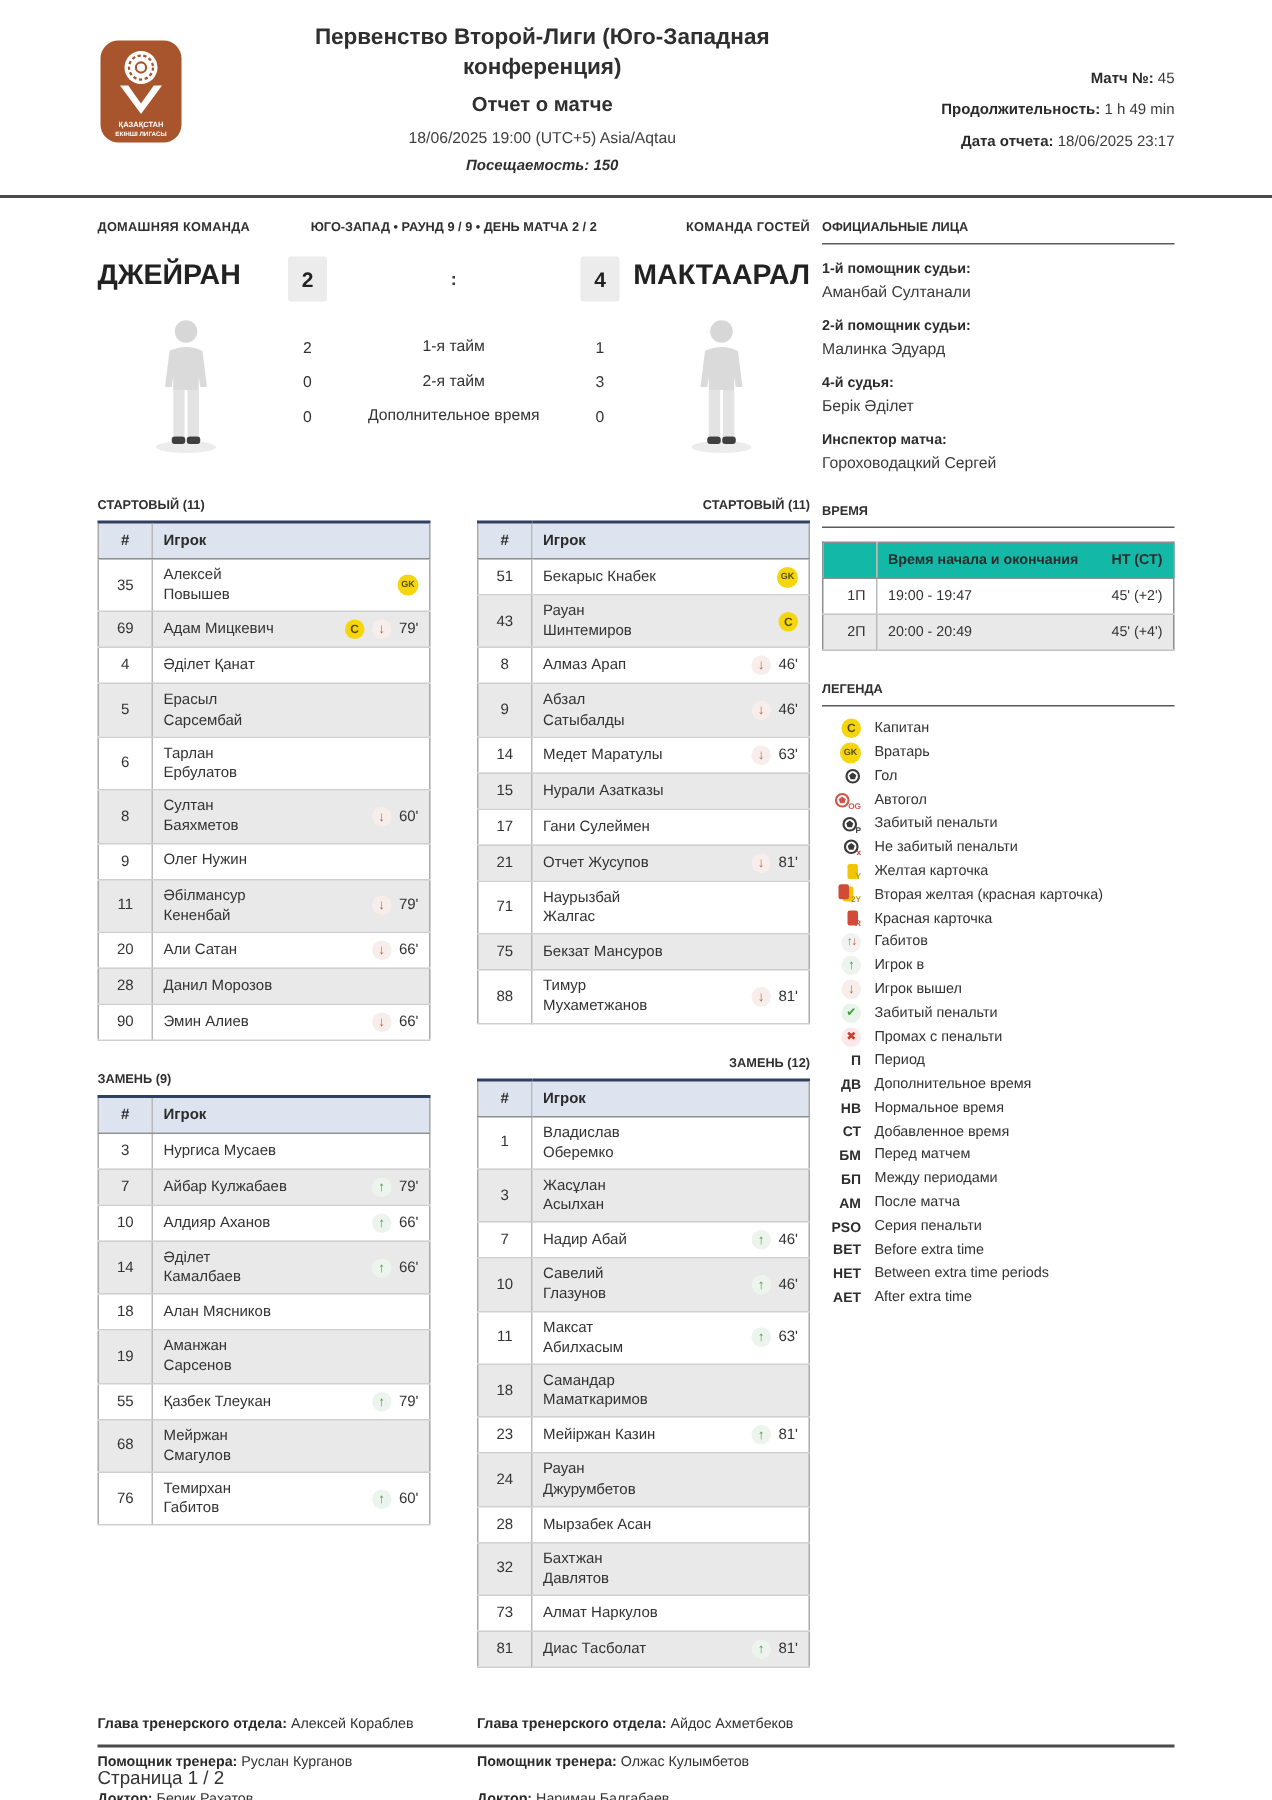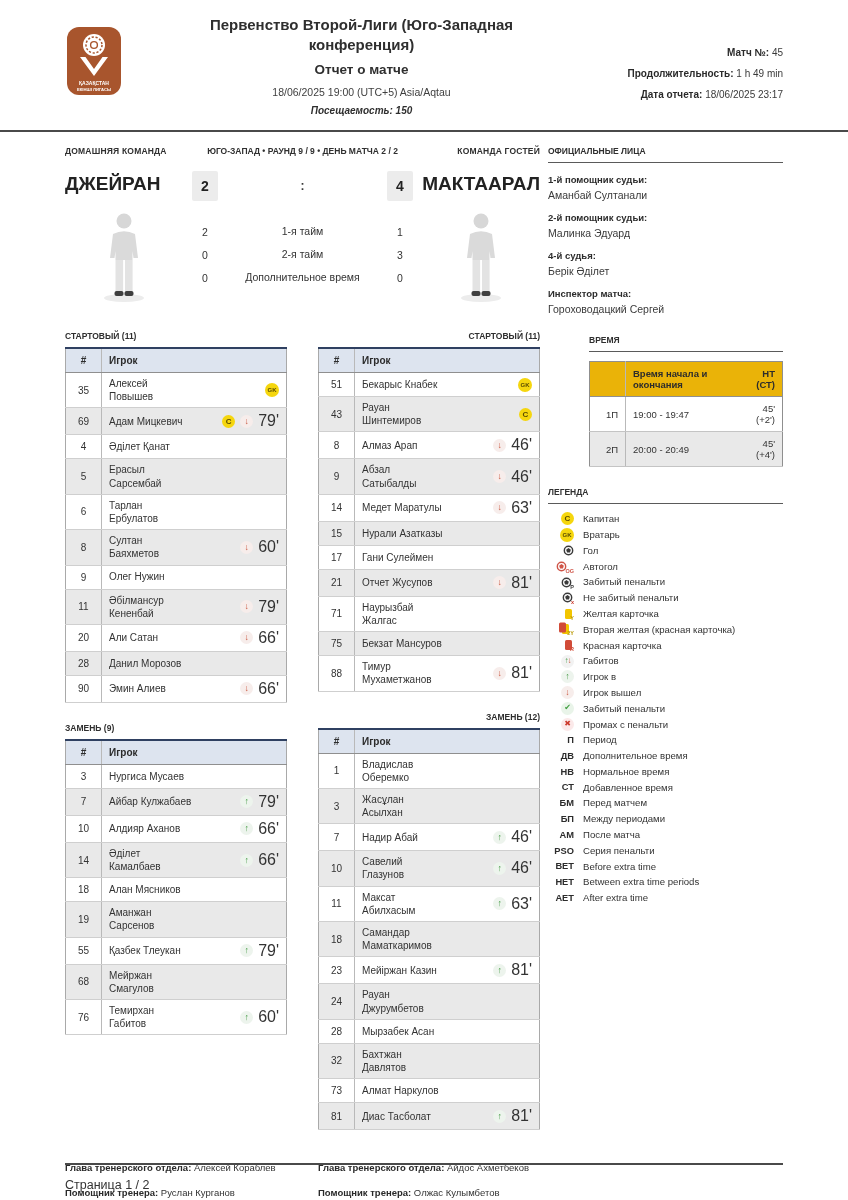--- a/index.html
+++ b/index.html
@@ -50,21 +50,21 @@
   .lu-title.right { text-align:right; }
   table.lineup { width:100%; border-collapse:collapse; font-size:10px; color:#333;
     border-left:1px solid #a9a9a9; border-right:1px solid #a9a9a9; border-bottom:1px solid #a9a9a9; }
   .lineup th { background:#dde4ef; border-top:2px solid #2f4061; border-bottom:1px solid #8f8f8f; padding:6px 7px; text-align:left; font-size:10px; color:#2c2c2c; }
   .lineup th.c-num, .lineup td.c-num { width:36px; text-align:center; border-right:1px solid #b9b9b9; }
   .lineup td { border-bottom:1px solid #cfcfcf; padding:4px 7px; }
   .lineup tbody tr:nth-child(even) { background:#e9e9e9; }
   .pcell { display:flex; align-items:center; min-height:15px; }
   .pname { width:84px; line-height:1.32; }
   .pstat { margin-left:auto; display:flex; align-items:center; gap:5px; }
-  .min { font-size:16px; color:#333; }
+  .min { font-size:10px; color:#333; }
 
   
   .badge { border-radius:50%; background:#f5d60e; color:#5a4c00; font-weight:bold; display:inline-flex; align-items:center; justify-content:center; flex:none; }
   .badge-c { width:13px; height:13px; font-size:8px; }
   .badge-gk { width:14px; height:14px; font-size:6px; }
   .io { width:13px; height:13px; border-radius:50%; display:inline-flex; align-items:center; justify-content:center; font-size:9px; font-weight:bold; flex:none; line-height:1; }
   .io.in { background:#edf4ed; color:#4a9e4a; }
   .io.out { background:#f7edeb; color:#c9573f; }
   .ball-wrap { display:inline-flex; align-items:flex-end; }
   .bsub { font-style:normal; font-size:5.5px; font-weight:bold; margin-left:-2px; position:relative; top:2px; }
@@ -78,23 +78,23 @@
   
   .staff { display:grid; grid-template-columns:222px 222px; column-gap:31px; margin-top:32px; font-size:9.5px; color:#333; }
   .staff-line { margin-bottom:14px; }
   .staff-line b { color:#2a2a2a; }
 
   
   .sec-title { font-size:8.5px; font-weight:bold; color:#2f2f2f; border-bottom:1px solid #5a5a5a; padding-bottom:6px; }
   .off-item { margin-top:11px; }
   .off-role { font-weight:bold; font-size:9.5px; color:#2c2c2c; }
   .off-name { font-size:10.5px; margin-top:4px; color:#3a3a3a; }
-  .time-sec { margin-top:20px;margin-left:41px; }
+  .time-sec { margin-top:20px; }
   table.time-table { width:100%; border-collapse:collapse; font-size:9.5px; margin-top:9px; border:1px solid #8f8f8f; color:#333; }
-  .time-table th { background:#eab308; padding:6px 7px; font-size:9.5px; text-align:left; border-bottom:1px solid #8f8f8f; color:#2c2c2c; }
+  .time-table th { background:#14b8a6; padding:6px 7px; font-size:9.5px; text-align:left; border-bottom:1px solid #8f8f8f; color:#2c2c2c; }
   .time-table th.t-p { width:36px; border-right:1px solid #b9b9b9; }
   .time-table th.t-nt { text-align:right; }
   .time-table td { padding:6px 7px; border-bottom:1px solid #c4c4c4; }
   .time-table td.t-p { text-align:right; border-right:1px solid #b9b9b9; }
   .time-table td.t-nt { text-align:right; }
   .time-table tbody tr:nth-child(even) { background:#e9e9e9; }
   .legend-sec { margin-top:20px; }
   .legend-list { margin-top:7px; }
   .leg-row { display:flex; align-items:center; min-height:15.8px; font-size:9.6px; color:#333; }
   .leg-ic { width:26px; display:flex; justify-content:flex-end; align-items:center; }

